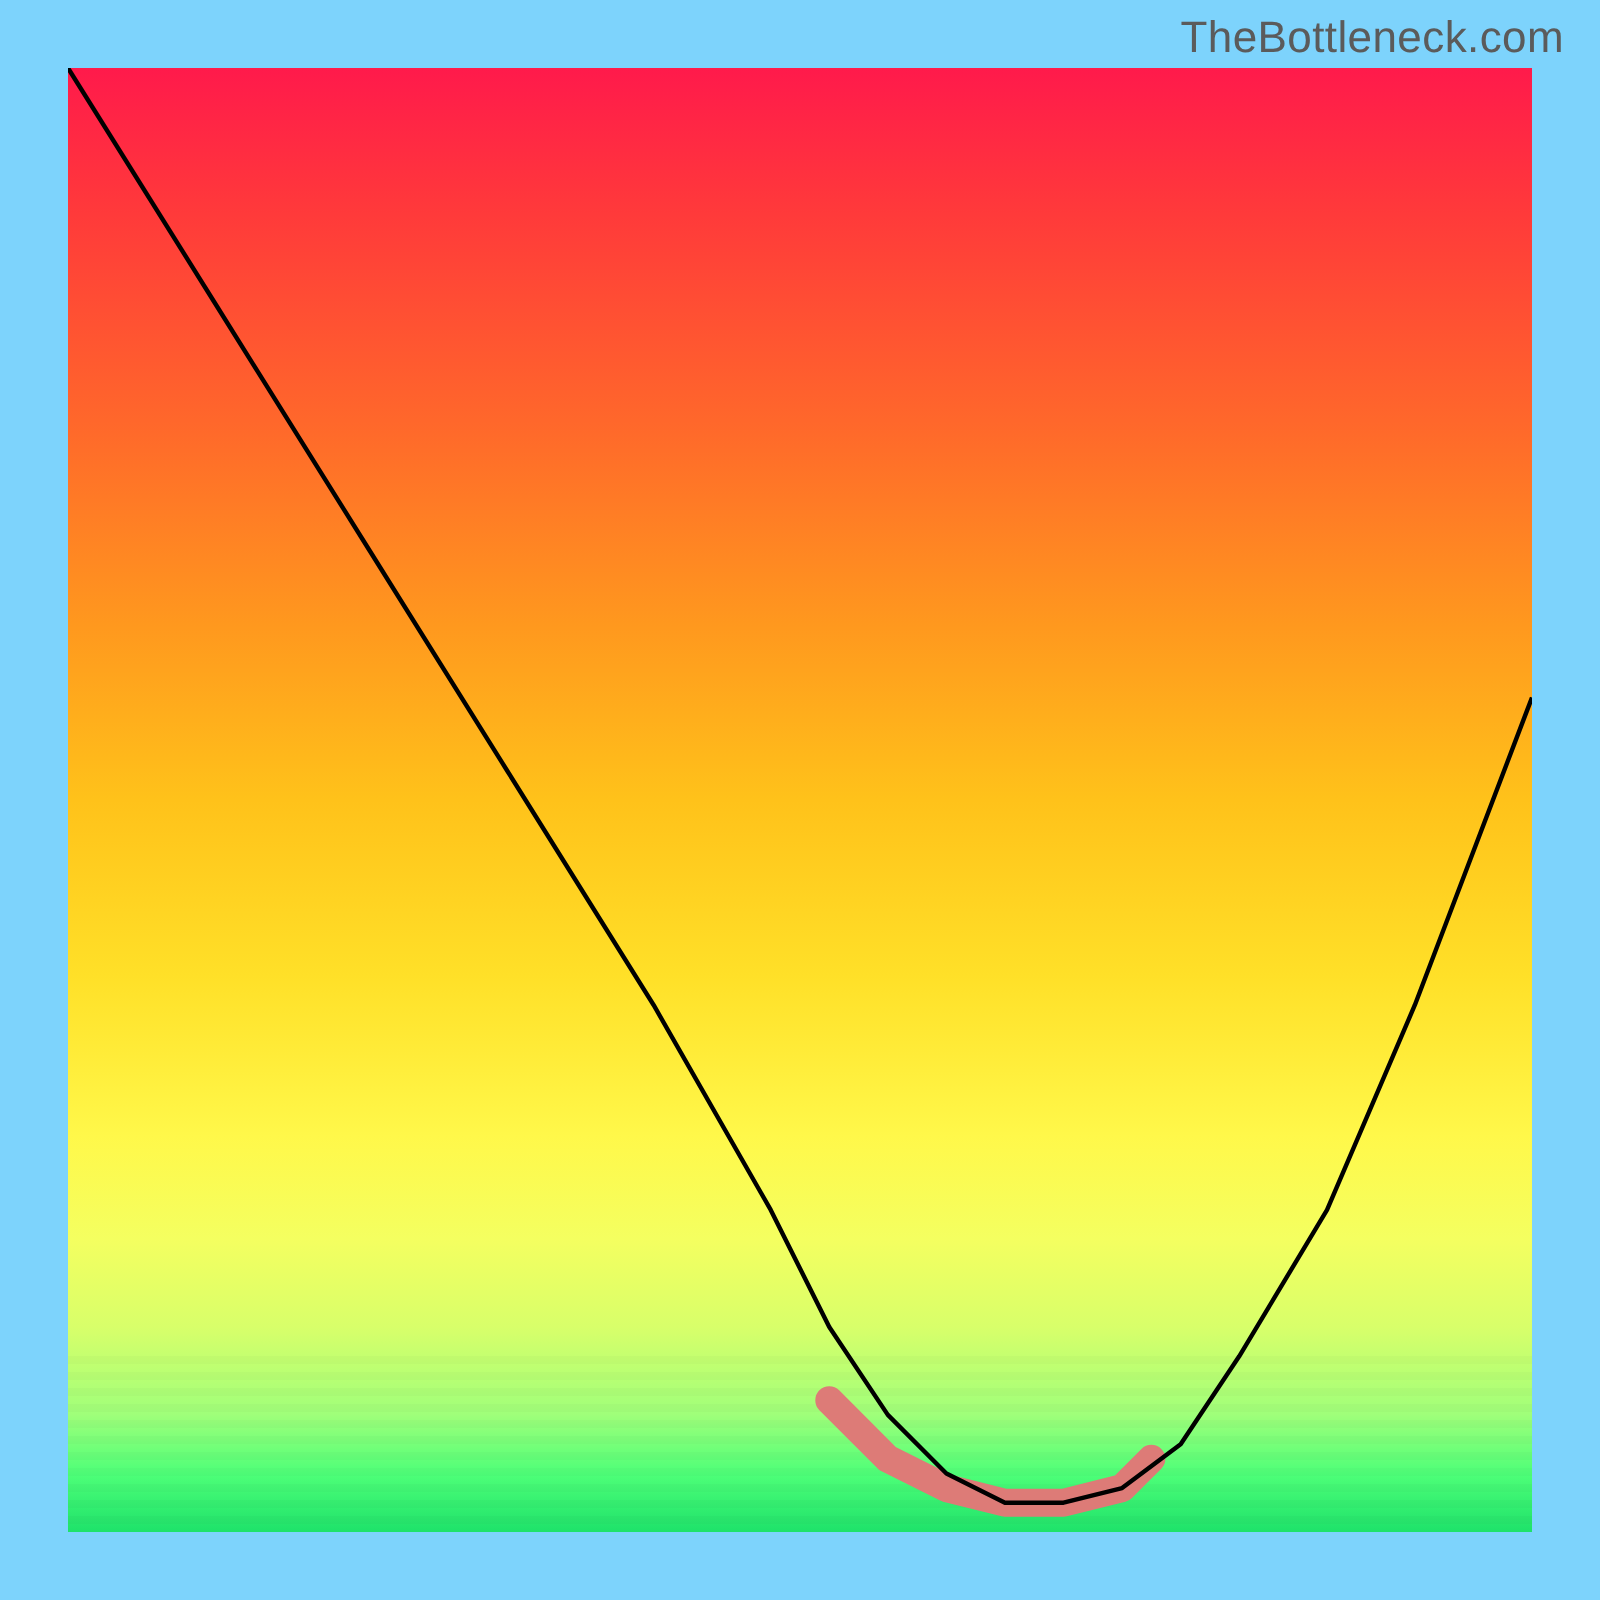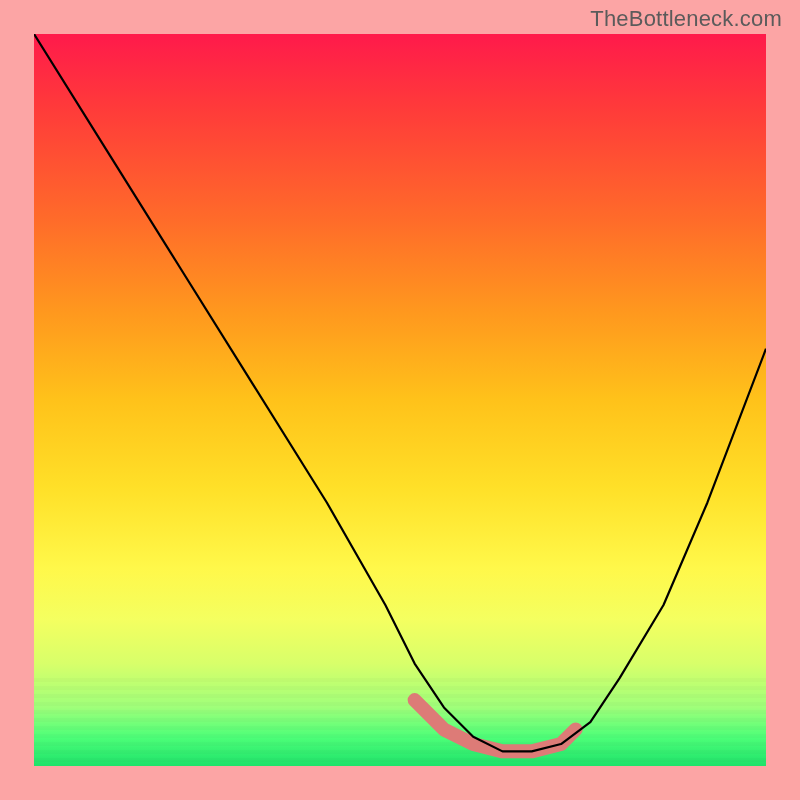--- a/index.html
+++ b/index.html
@@ -8,21 +8,21 @@
     width: 800px;
     height: 800px;
     background: #000;
     overflow: hidden;
     font-family: Arial, Helvetica, sans-serif;
   }
   .stage {
     position: relative;
     width: 800px;
     height: 800px;
-    background: #fca5a5;
+    background: #7dd3fc;
   }
   .plot {
     position: absolute;
     left: 34px;
     top: 34px;
     width: 732px;
     height: 732px;
     
     background: linear-gradient(
       to bottom,

